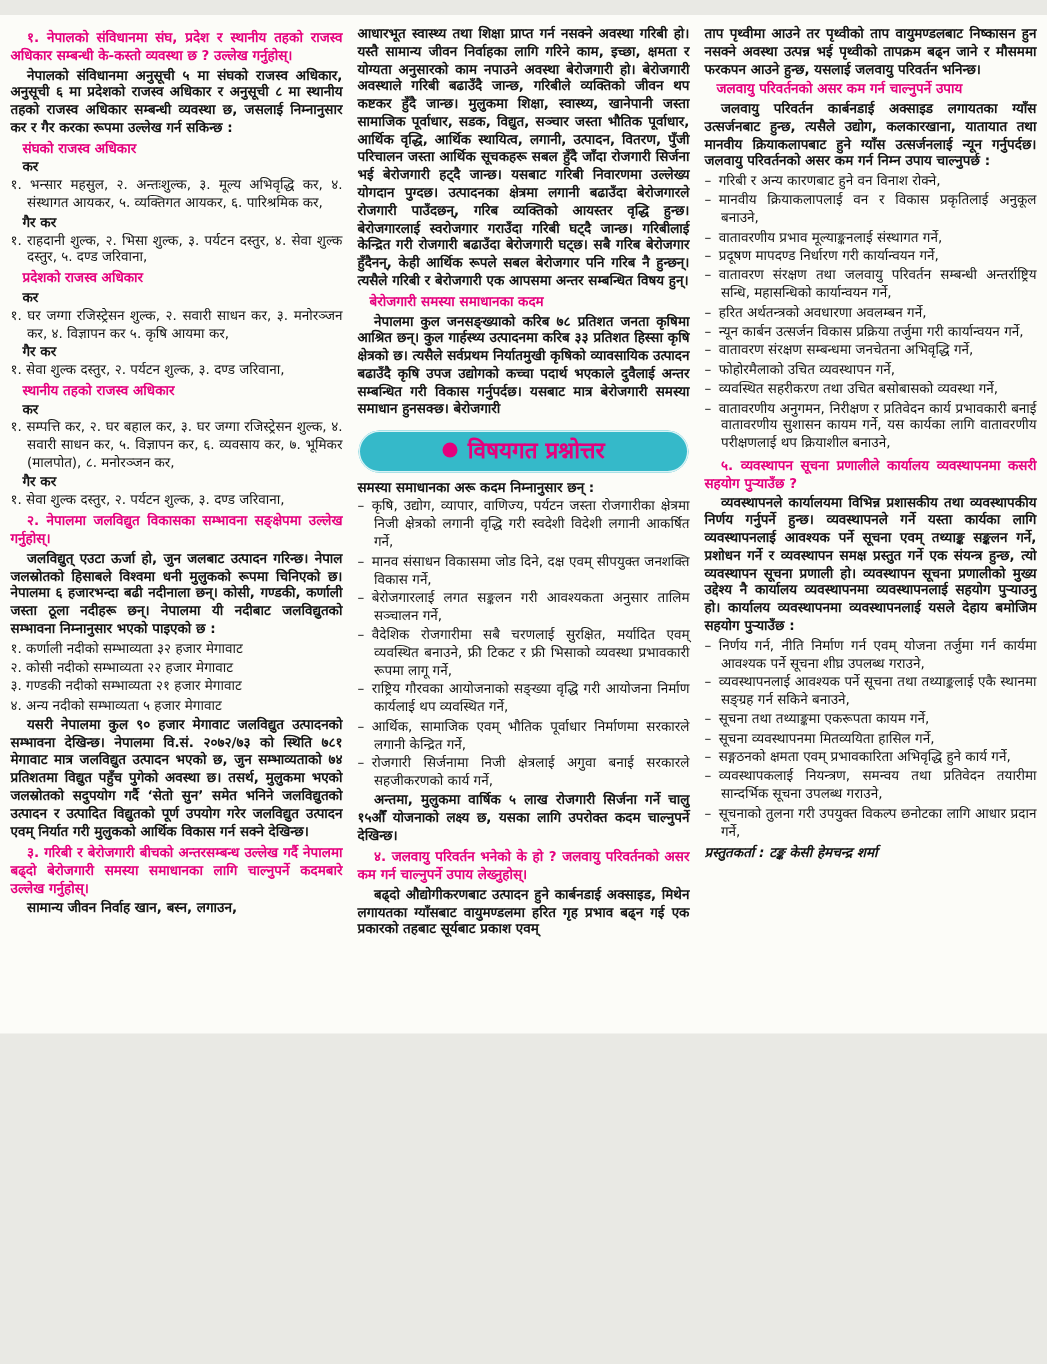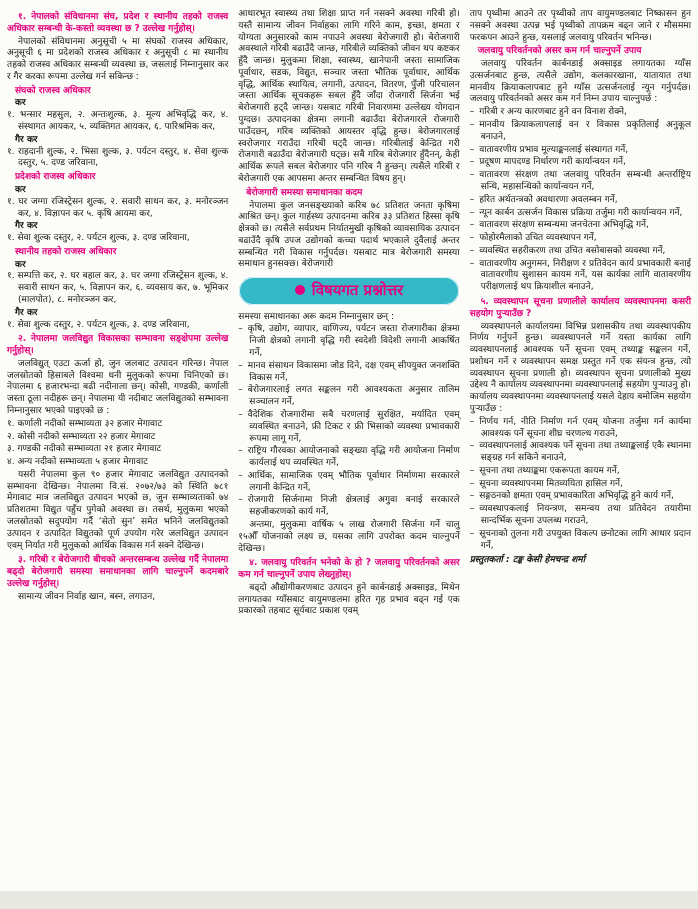--- a/index.html
+++ b/index.html
@@ -3,22 +3,22 @@
 <meta charset="utf-8">
 <style>
   * { margin: 0; padding: 0; box-sizing: border-box; }
   html, body { background: #e9e9e4; }
   body {
     font-family: "DejaVu Sans", "Liberation Sans", sans-serif;
     color: var(--ink, #141414);
   }
   .page {
     width: 698px;
-    height: 891px;
-    margin: 0 auto;
+    height: 679px;
+    margin: 10px auto;
     background: var(--paper, #fcfcf8);
     display: flex;
     gap: 10px;
     padding: 8px 7px 1px 7px;
     overflow: hidden;
   }
   .col {
     flex: 1 1 0;
     min-width: 0;
     font-size: 9px;
@@ -38,20 +38,21 @@
     margin: 2px 0 1px 0;
   }
   .lbl {
     font-weight: bold;
     padding-left: 8px;
     margin: 1px 0 0 0;
   }
   .para {
     text-indent: 11px;
     margin: 0 0 1px 0;
+    font-weight: bold;
   }
   .para.cont { text-indent: 0; }
   .item {
     padding-left: 11px;
     text-indent: -11px;
     margin: 0 0 1px 0;
   }
   .dash {
     padding-left: 11px;
     text-indent: -11px;
@@ -156,21 +157,21 @@
       <div class="dash">प्रदूषण मापदण्ड निर्धारण गरी कार्यान्वयन गर्ने,</div>
       <div class="dash">वातावरण संरक्षण तथा जलवायु परिवर्तन सम्बन्धी अन्तर्राष्ट्रिय सन्धि, महासन्धिको कार्यान्वयन गर्ने,</div>
       <div class="dash">हरित अर्थतन्त्रको अवधारणा अवलम्बन गर्ने,</div>
       <div class="dash">न्यून कार्बन उत्सर्जन विकास प्रक्रिया तर्जुमा गरी कार्यान्वयन गर्ने,</div>
       <div class="dash">वातावरण संरक्षण सम्बन्धमा जनचेतना अभिवृद्धि गर्ने,</div>
       <div class="dash">फोहोरमैलाको उचित व्यवस्थापन गर्ने,</div>
       <div class="dash">व्यवस्थित सहरीकरण तथा उचित बसोबासको व्यवस्था गर्ने,</div>
       <div class="dash">वातावरणीय अनुगमन, निरीक्षण र प्रतिवेदन कार्य प्रभावकारी बनाई वातावरणीय सुशासन कायम गर्ने, यस कार्यका लागि वातावरणीय परीक्षणलाई थप क्रियाशील बनाउने,</div>
       <div class="q">५. व्यवस्थापन सूचना प्रणालीले कार्यालय व्यवस्थापनमा कसरी सहयोग पुऱ्याउँछ ?</div>
       <div class="para">व्यवस्थापनले कार्यालयमा विभिन्न प्रशासकीय तथा व्यवस्थापकीय निर्णय गर्नुपर्ने हुन्छ। व्यवस्थापनले गर्ने यस्ता कार्यका लागि व्यवस्थापनलाई आवश्यक पर्ने सूचना एवम् तथ्याङ्क सङ्कलन गर्ने, प्रशोधन गर्ने र व्यवस्थापन समक्ष प्रस्तुत गर्ने एक संयन्त्र हुन्छ, त्यो व्यवस्थापन सूचना प्रणाली हो। व्यवस्थापन सूचना प्रणालीको मुख्य उद्देश्य नै कार्यालय व्यवस्थापनमा व्यवस्थापनलाई सहयोग पुऱ्याउनु हो। कार्यालय व्यवस्थापनमा व्यवस्थापनलाई यसले देहाय बमोजिम सहयोग पुऱ्याउँछ :</div>
-      <div class="dash">निर्णय गर्न, नीति निर्माण गर्न एवम् योजना तर्जुमा गर्न कार्यमा आवश्यक पर्ने सूचना शीघ्र चरणल्ध गराउने,</div>
+      <div class="dash">निर्णय गर्न, नीति निर्माण गर्न एवम् योजना तर्जुमा गर्न कार्यमा आवश्यक पर्ने सूचना शीघ्र उपलब्ध गराउने,</div>
       <div class="dash">व्यवस्थापनलाई आवश्यक पर्ने सूचना तथा तथ्याङ्कलाई एकै स्थानमा सङ्ग्रह गर्न सकिने बनाउने,</div>
       <div class="dash">सूचना तथा तथ्याङ्कमा एकरूपता कायम गर्ने,</div>
       <div class="dash">सूचना व्यवस्थापनमा मितव्ययिता हासिल गर्ने,</div>
       <div class="dash">सङ्गठनको क्षमता एवम् प्रभावकारिता अभिवृद्धि हुने कार्य गर्ने,</div>
       <div class="dash">व्यवस्थापकलाई नियन्त्रण, समन्वय तथा प्रतिवेदन तयारीमा सान्दर्भिक सूचना उपलब्ध गराउने,</div>
       <div class="dash">सूचनाको तुलना गरी उपयुक्त विकल्प छनोटका लागि आधार प्रदान गर्ने,</div>
       <div class="byline">प्रस्तुतकर्ता : टङ्क केसी हेमचन्द्र शर्मा</div>
     </div>
 </div>
 

